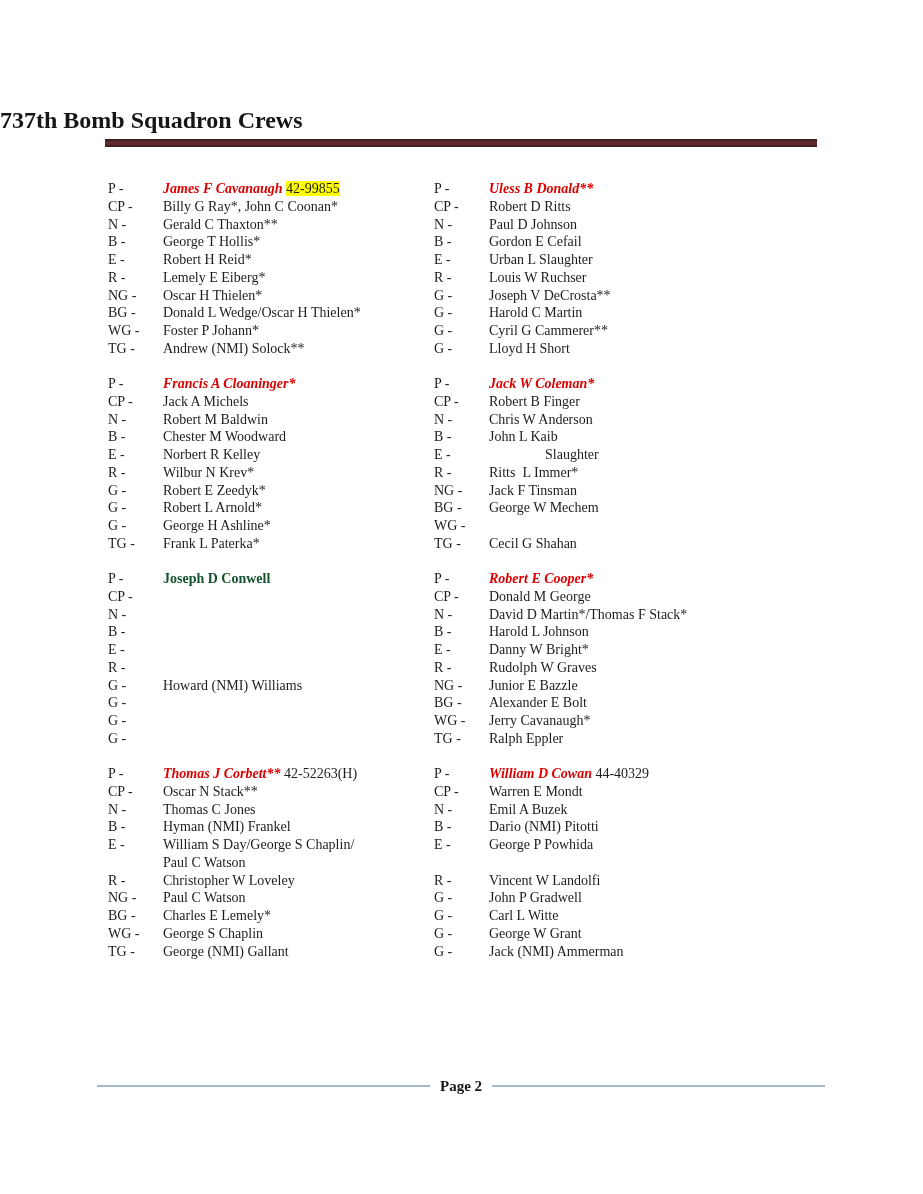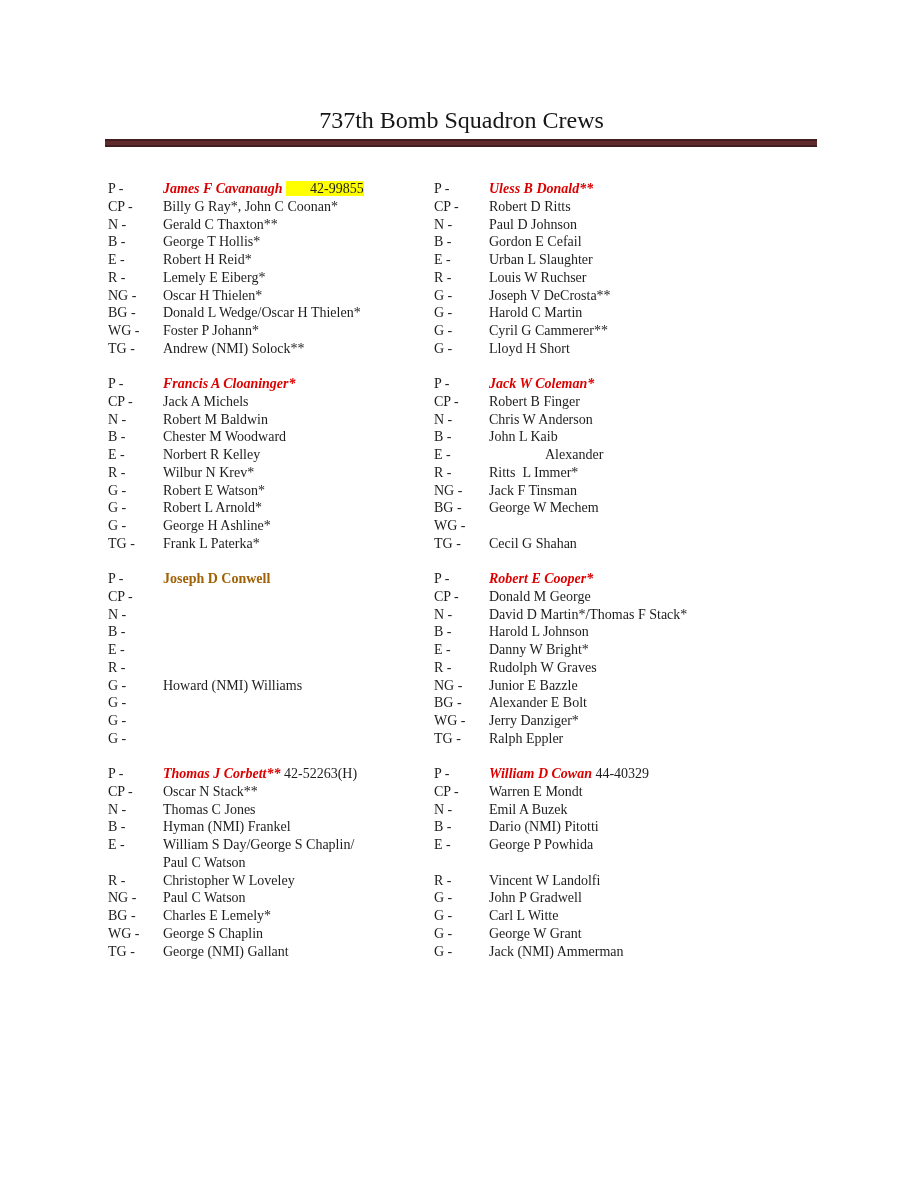--- a/index.html
+++ b/index.html
@@ -6,22 +6,21 @@
   .page {
     position: relative;
     width: 923px; height: 1194px;
     background: #ffffff;
     font-family: "Liberation Serif", "DejaVu Serif", serif;
     color: var(--text, #1d1d1d);
     overflow: hidden;
   }
   .title {
     position: absolute; top: 105px; left: 0; width: 100%;
-    text-align: center;
-    font-size: 24px; line-height: 30px; font-weight: 400;
+    font-size: 24px; line-height: 30px; font-weight: 700;
     color: #161616;
   }
   .title-rule {
     position: absolute; top: 139px; left: 105px; width: 712px;
     height: 4px;
     background: var(--title-rule, #5f2a2b);
     border-top: 2px solid #431e20;
     border-bottom: 2px solid #431e20;
   }
   .crew-grid { position: absolute; top: 180px; left: 108px; width: 720px; }
@@ -33,22 +32,22 @@
   .row {
     display: flex;
     font-size: 14px;
     line-height: 17.78px;
     min-height: 17.78px;
   }
   .pos { flex: 0 0 55px; white-space: pre; }
   .name { white-space: pre-wrap; }
   .name.indent { padding-left: 56px; }
   .pilot-red  { color: var(--pilot-red, #dd0000); font-weight: bold; font-style: italic; }
-  .pilot-black { color: #a16207; font-weight: bold; }
-  .serial.highlight { background: var(--highlight, #ffff00); padding-left: 24px; }
+  .pilot-black { color: #14532d; font-weight: bold; }
+  .serial.highlight { background: var(--highlight, #ffff00); }
   .footer {
     position: absolute; top: 1076px; left: 97px; width: 728px; height: 20px;
     display: flex; align-items: center;
     font-size: 15px; font-weight: bold; color: #161616;
   }
   .footer-line { flex: 1; height: 2px; background: var(--footer-rule, #a6b9c8); }
   .footer-text { padding: 0 10px; white-space: pre; }
 </style>
 </head>
 <body>
@@ -164,21 +163,21 @@
           <div class="row">
             <span class="pos">E -</span>
             <span class="name"><span>Norbert R Kelley</span></span>
           </div>
           <div class="row">
             <span class="pos">R -</span>
             <span class="name"><span>Wilbur N Krev*</span></span>
           </div>
           <div class="row">
             <span class="pos">G -</span>
-            <span class="name"><span>Robert E Watson*</span></span>
+            <span class="name"><span>Robert E Zeedyk*</span></span>
           </div>
           <div class="row">
             <span class="pos">G -</span>
             <span class="name"><span>Robert L Arnold*</span></span>
           </div>
           <div class="row">
             <span class="pos">G -</span>
             <span class="name"><span>George H Ashline*</span></span>
           </div>
           <div class="row">
@@ -198,21 +197,21 @@
           <div class="row">
             <span class="pos">N -</span>
             <span class="name"><span>Chris W Anderson</span></span>
           </div>
           <div class="row">
             <span class="pos">B -</span>
             <span class="name"><span>John L Kaib</span></span>
           </div>
           <div class="row">
             <span class="pos">E -</span>
-            <span class="name indent"><span>Alexander</span></span>
+            <span class="name indent"><span>Slaughter</span></span>
           </div>
           <div class="row">
             <span class="pos">R -</span>
             <span class="name"><span>Ritts  L Immer*</span></span>
           </div>
           <div class="row">
             <span class="pos">NG -</span>
             <span class="name"><span>Jack F Tinsman</span></span>
           </div>
           <div class="row">
@@ -300,21 +299,21 @@
           <div class="row">
             <span class="pos">NG -</span>
             <span class="name"><span>Junior E Bazzle</span></span>
           </div>
           <div class="row">
             <span class="pos">BG -</span>
             <span class="name"><span>Alexander E Bolt</span></span>
           </div>
           <div class="row">
             <span class="pos">WG -</span>
-            <span class="name"><span>Jerry Danziger*</span></span>
+            <span class="name"><span>Jerry Cavanaugh*</span></span>
           </div>
           <div class="row">
             <span class="pos">TG -</span>
             <span class="name"><span>Ralph Eppler</span></span>
           </div>
         </div>
       </div>
       <div class="band">
         <div class="crew">
           <div class="row">
@@ -403,13 +402,18 @@
             <span class="pos">G -</span>
             <span class="name"><span>George W Grant</span></span>
           </div>
           <div class="row">
             <span class="pos">G -</span>
             <span class="name"><span>Jack (NMI) Ammerman</span></span>
           </div>
         </div>
       </div>
     </div>
+  <div class="footer">
+    <span class="footer-line"></span>
+    <span class="footer-text">Page 2</span>
+    <span class="footer-line"></span>
+  </div>
 </div>
 
 </body></html>

